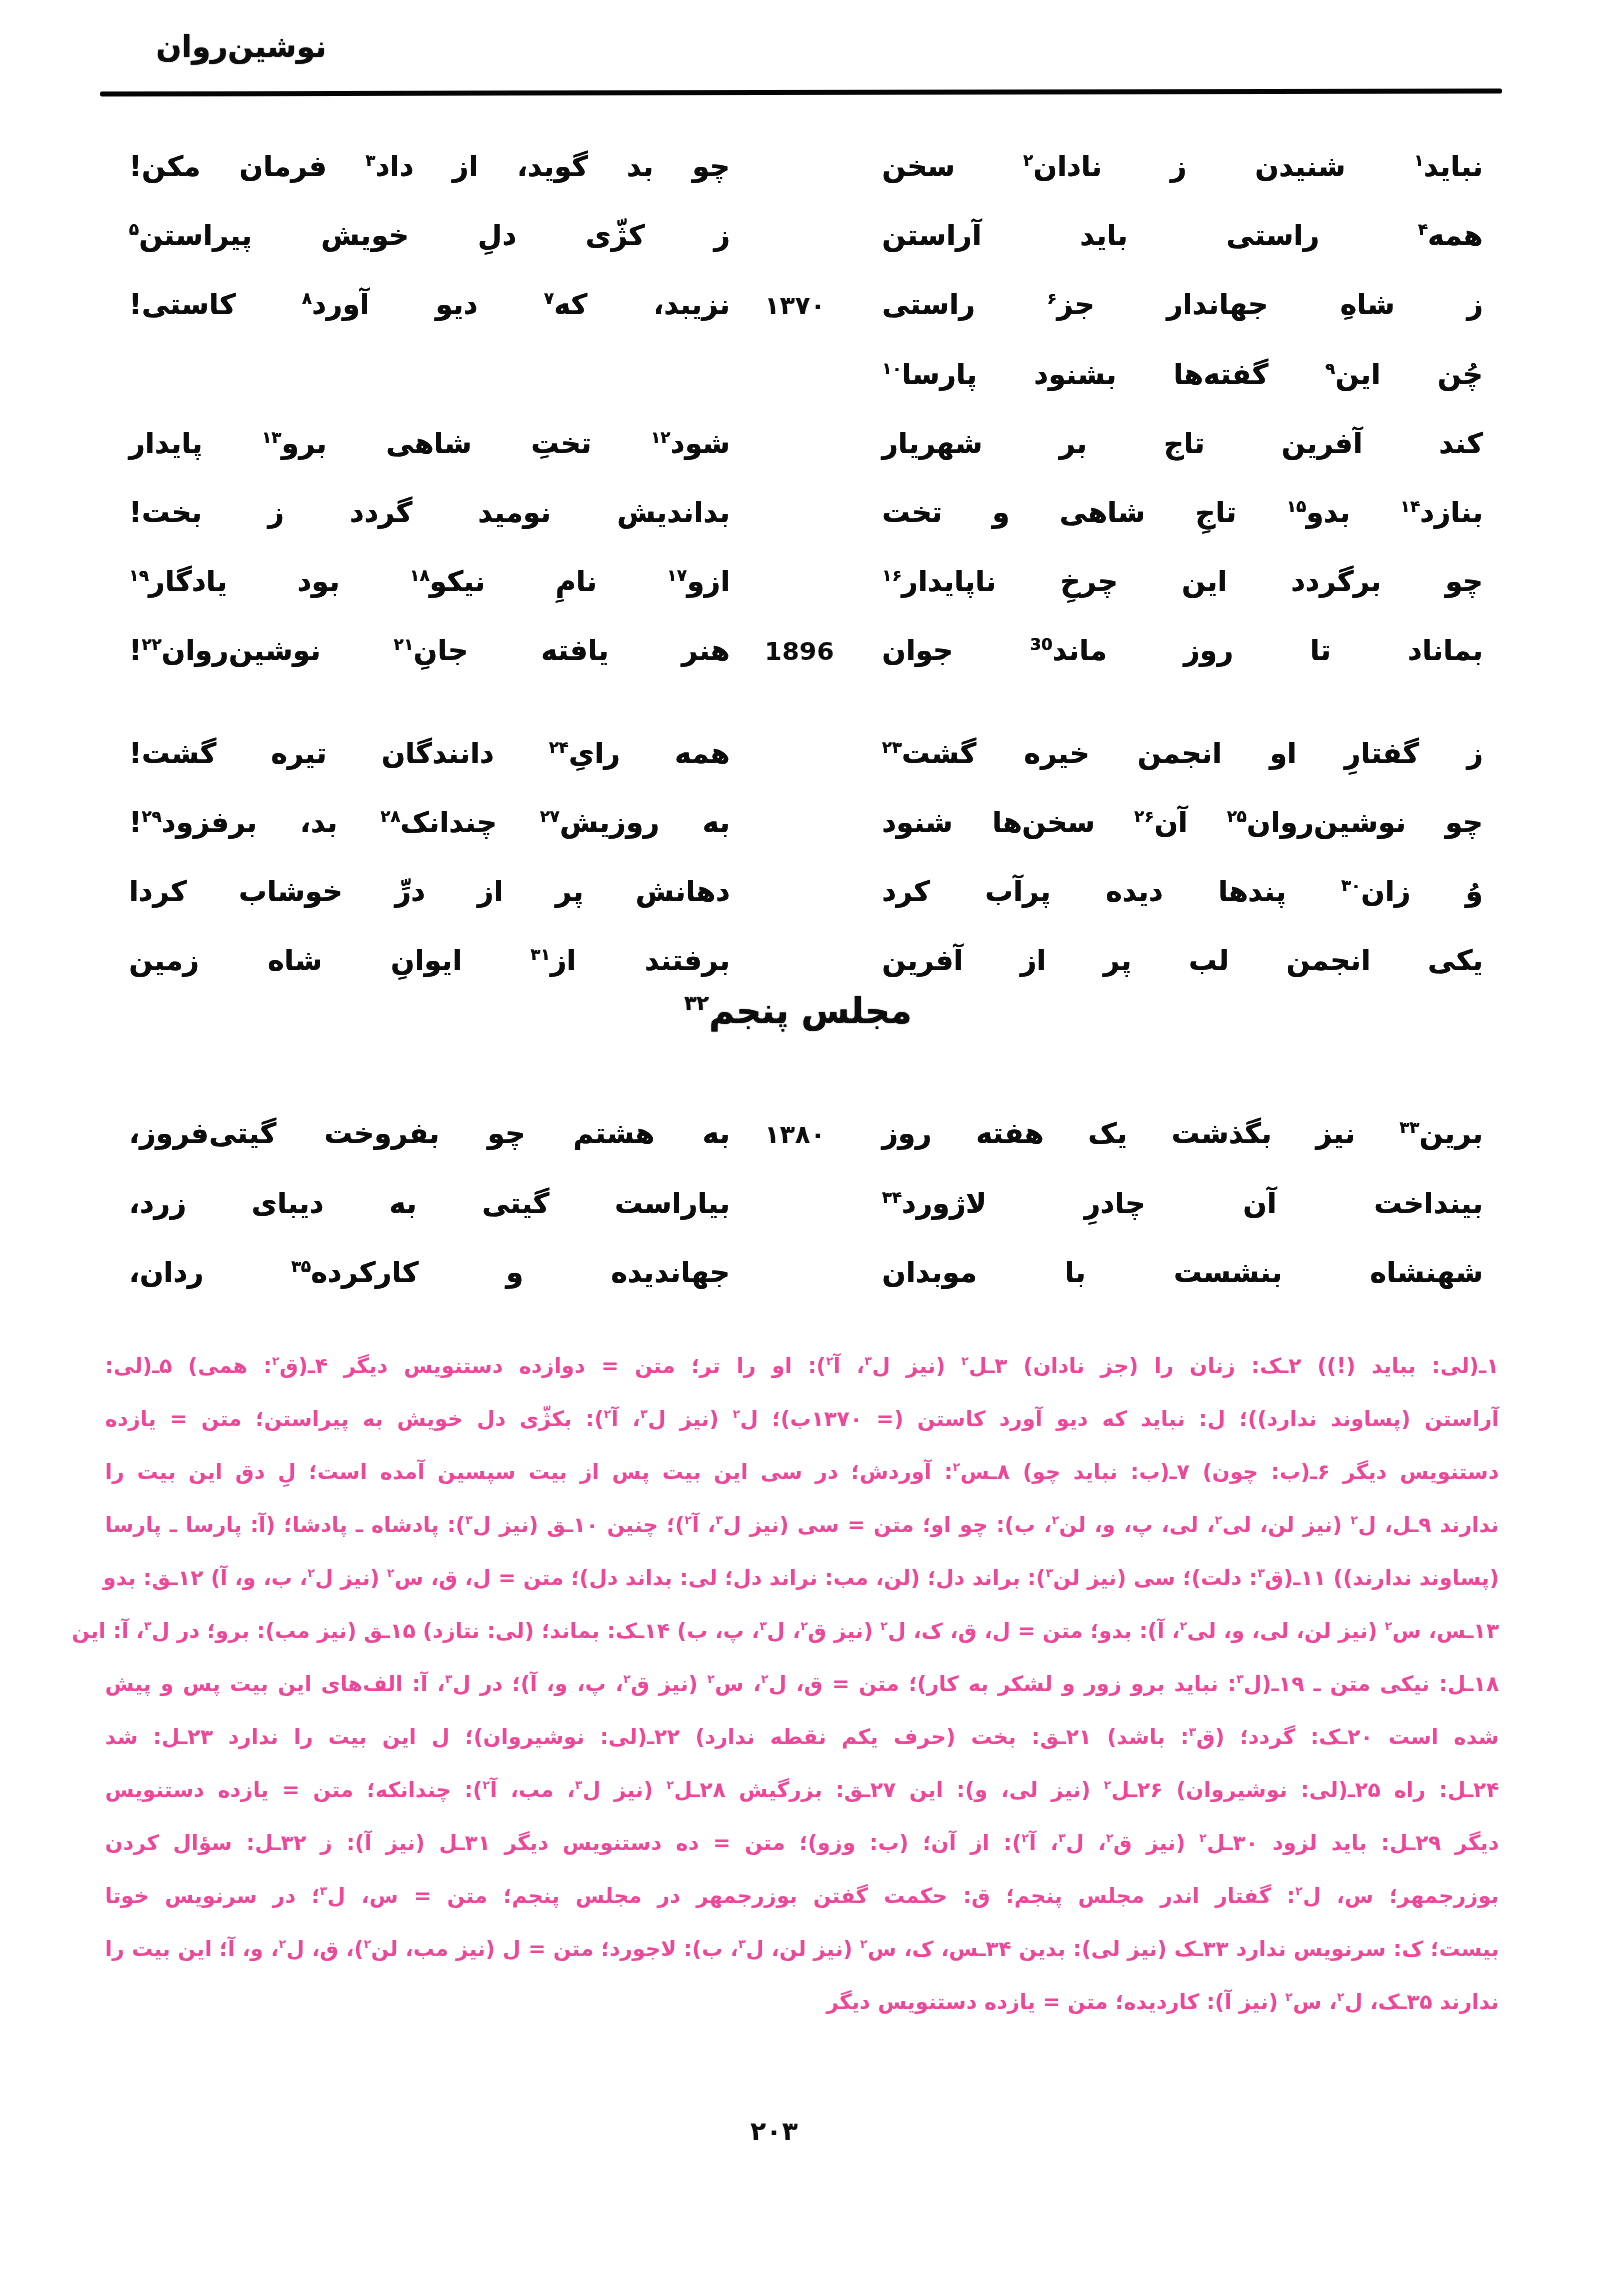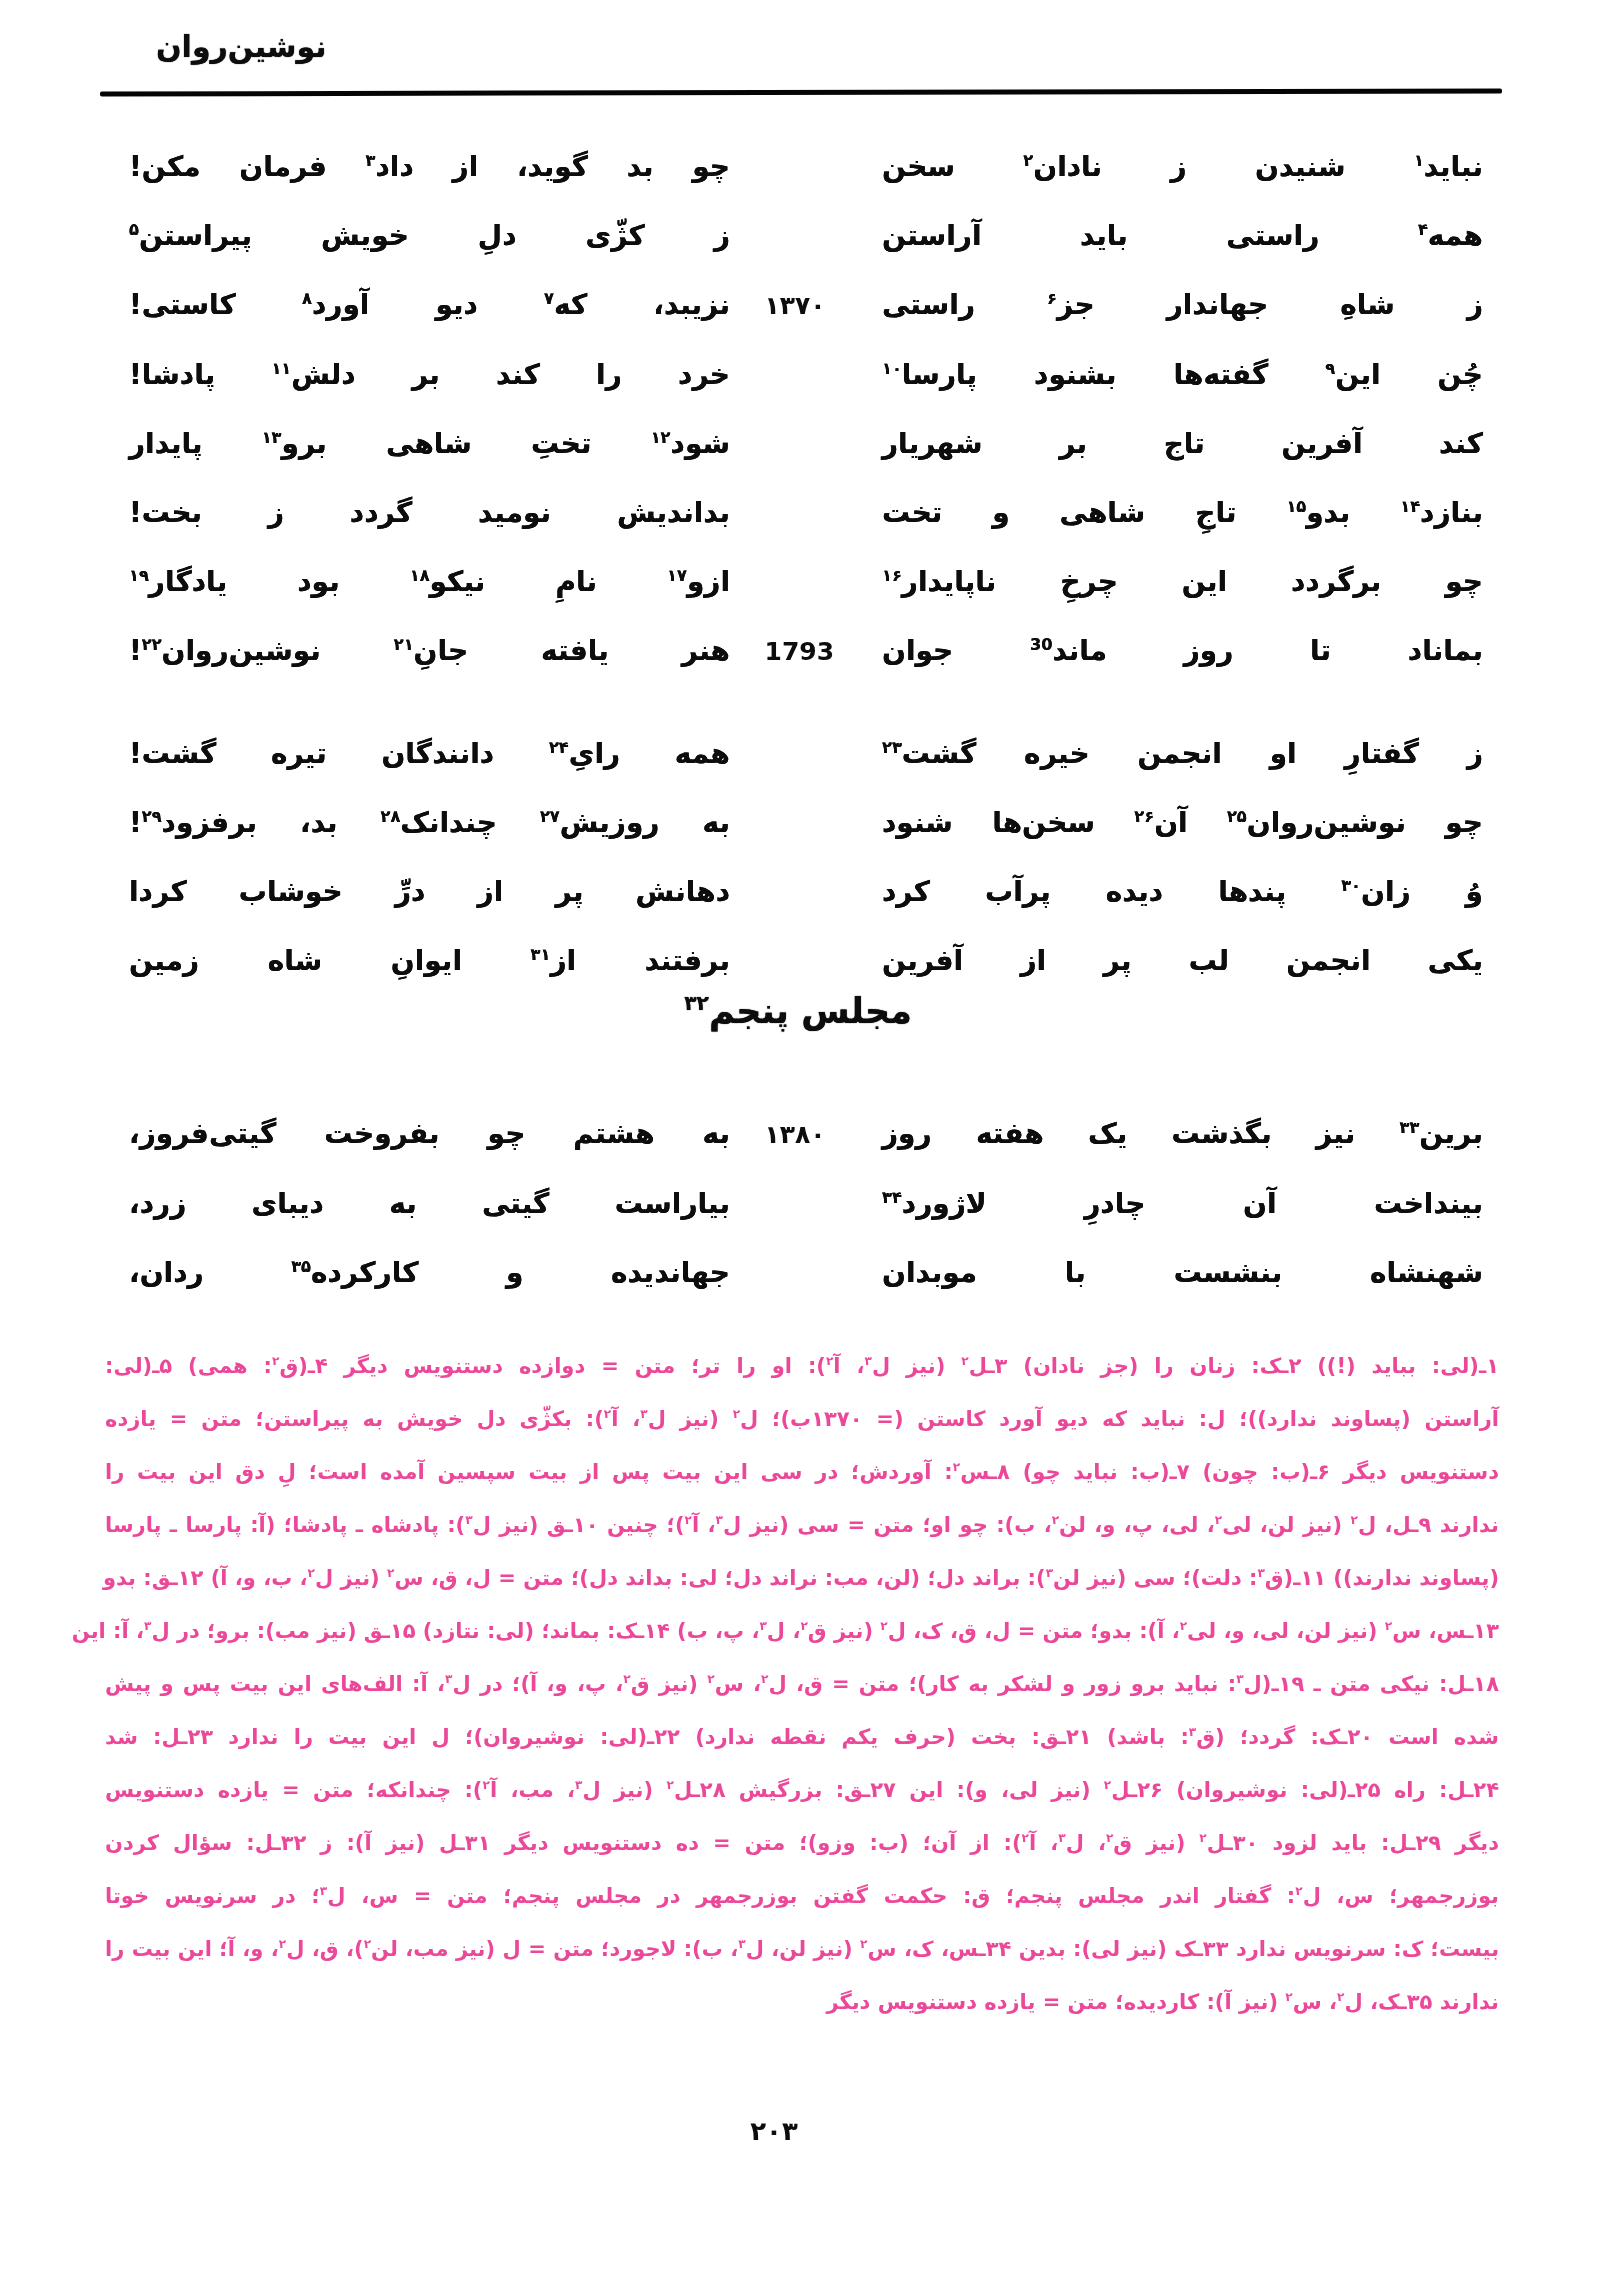--- a/index.html
+++ b/index.html
@@ -78,40 +78,39 @@
       <span class="hemistich">ز کژّی دلِ خویش پیراستن<sup>۵</sup></span>
     </div>
     <div class="verse-row">
       <span class="hemistich">ز شاهِ جهاندار جز<sup>۶</sup> راستی</span>
       <span class="verse-num">۱۳۷۰</span>
       <span class="hemistich">نزیبد، که<sup>۷</sup> دیو آورد<sup>۸</sup> کاستی!</span>
     </div>
     <div class="verse-row">
       <span class="hemistich">چُن این<sup>۹</sup> گفته‌ها بشنود پارسا<sup>۱۰</sup></span>
       <span class="verse-num"></span>
-      <span class="hemistich">خرد را کند بر دلش<sup>۱۱</sup> پادشا!</span>
     </div>
     <div class="verse-row">
       <span class="hemistich">کند آفرین تاج بر شهریار</span>
       <span class="verse-num"></span>
       <span class="hemistich">شود<sup>۱۲</sup> تختِ شاهی برو<sup>۱۳</sup> پایدار</span>
     </div>
     <div class="verse-row">
       <span class="hemistich">بنازد<sup>۱۴</sup> بدو<sup>۱۵</sup> تاجِ شاهی و تخت</span>
       <span class="verse-num"></span>
       <span class="hemistich">بداندیش نومید گردد ز بخت!</span>
     </div>
     <div class="verse-row">
       <span class="hemistich">چو برگردد این چرخِ ناپایدار<sup>۱۶</sup></span>
       <span class="verse-num"></span>
       <span class="hemistich">ازو<sup>۱۷</sup> نامِ نیکو<sup>۱۸</sup> بود یادگار<sup>۱۹</sup></span>
     </div>
     <div class="verse-row">
       <span class="hemistich">بماناد تا روز ماند<sup>30</sup> جوان</span>
-      <span class="verse-num">1793</span>
+      <span class="verse-num">1896</span>
       <span class="hemistich">هنر یافته جانِ<sup>۲۱</sup> نوشین‌روان<sup>۲۲</sup>!</span>
     </div>
   </section>
 
 <section class="poem-block stanza" id="stanza-1">
     <div class="verse-row">
       <span class="hemistich">ز گفتارِ او انجمن خیره گشت<sup>۲۳</sup></span>
       <span class="verse-num"></span>
       <span class="hemistich">همه رایِ<sup>۲۴</sup> دانندگان تیره گشت!</span>
     </div>

